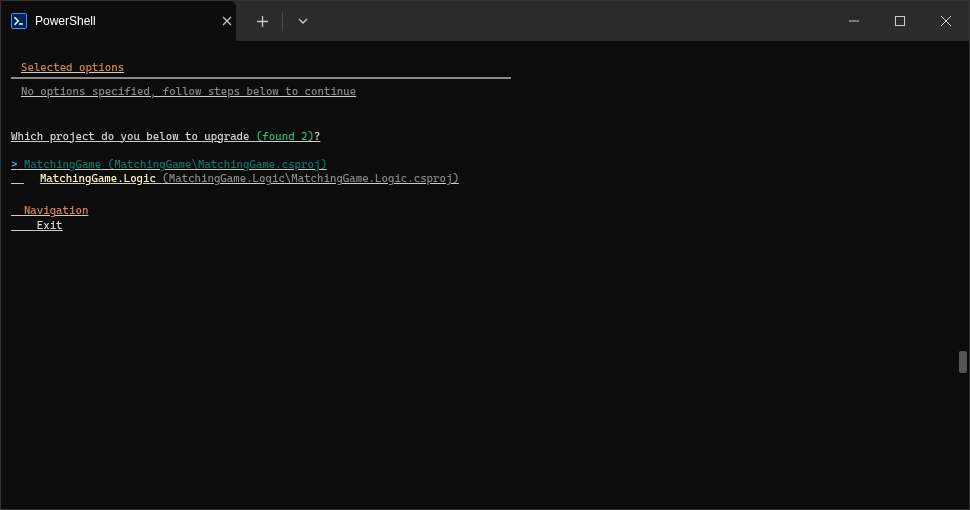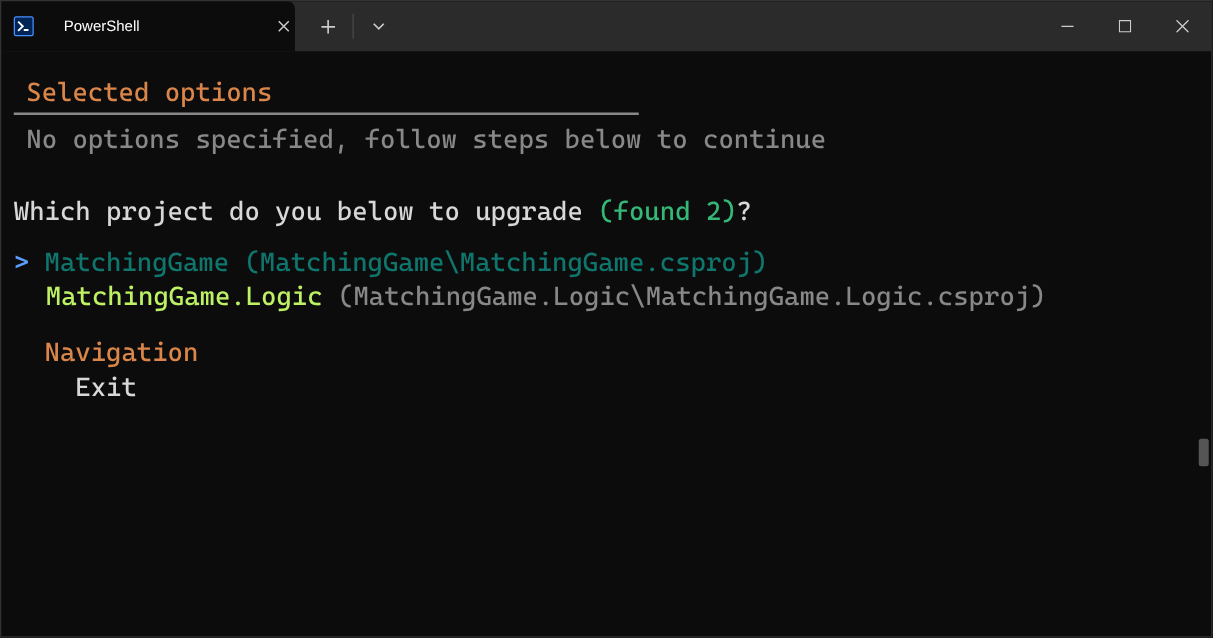--- a/index.html
+++ b/index.html
@@ -15,21 +15,21 @@
       height: 40px;
       background: #2b2b2b;
       display: flex;
       align-items: stretch;
     }
     .tab {
       background: #0c0c0c;
       display: flex;
       align-items: center;
       padding: 0 0 0 10px;
-      gap: 24px;
+      gap: 8px;
       border-top-right-radius: 6px;
       min-width: 235px;
       position: relative;
     }
     .tab-icon {
       width: 16px;
       height: 16px;
       background: #012456;
       border-radius: 2px;
       display: flex;
@@ -87,24 +87,25 @@
       display: flex;
       align-items: center;
       justify-content: center;
       color: #ccc;
       cursor: pointer;
     }
     .win-btn svg { width: 10px; height: 10px; }
     .terminal-body {
       padding: 20px 10px 10px 10px;
       color: #cccccc;
-      font-size: 21px;
+      font-size: 11px;
       line-height: 1.3;
       position: relative;
       height: calc(100% - 40px);
+      text-decoration: underline;
     }
     .sec-header {
       color: #da864a;
       padding-bottom: 2px;
     }
     .rule {
       border: none;
       border-top: 2px solid #888;
       margin-bottom: 6px;
     }
@@ -112,21 +113,21 @@
     .rule-short2 { width: 152px; }
     .rule-short3 { width: 152px; }
     .dim-text { color: #888; }
     .step-item { color: #d8d8d8; margin-top: 4px; }
     .blk { margin-bottom: 30px; }
     .blk-tight { margin-bottom: 22px; }
     .prompt-line { color: #d8d8d8; margin-bottom: 14px; }
     .found { color: #35b877; }
     .caret { color: #5a9fff; }
     .sel-project { color: #0f766e; }
-    .unsel-project { color: #bef264; margin-left: 1px; }
+    .unsel-project { color: #fef9c3; margin-left: 16px; }
     .unsel-path { color: #888; }
     .nav-header { color: #da864a; margin-top: 18px; }
     .exit-item { color: #d8d8d8; }
     .indent { padding-left: 10px; }
     .scrollbar {
       position: absolute;
       right: 2px;
       top: 310px;
       width: 8px;
       height: 22px;

